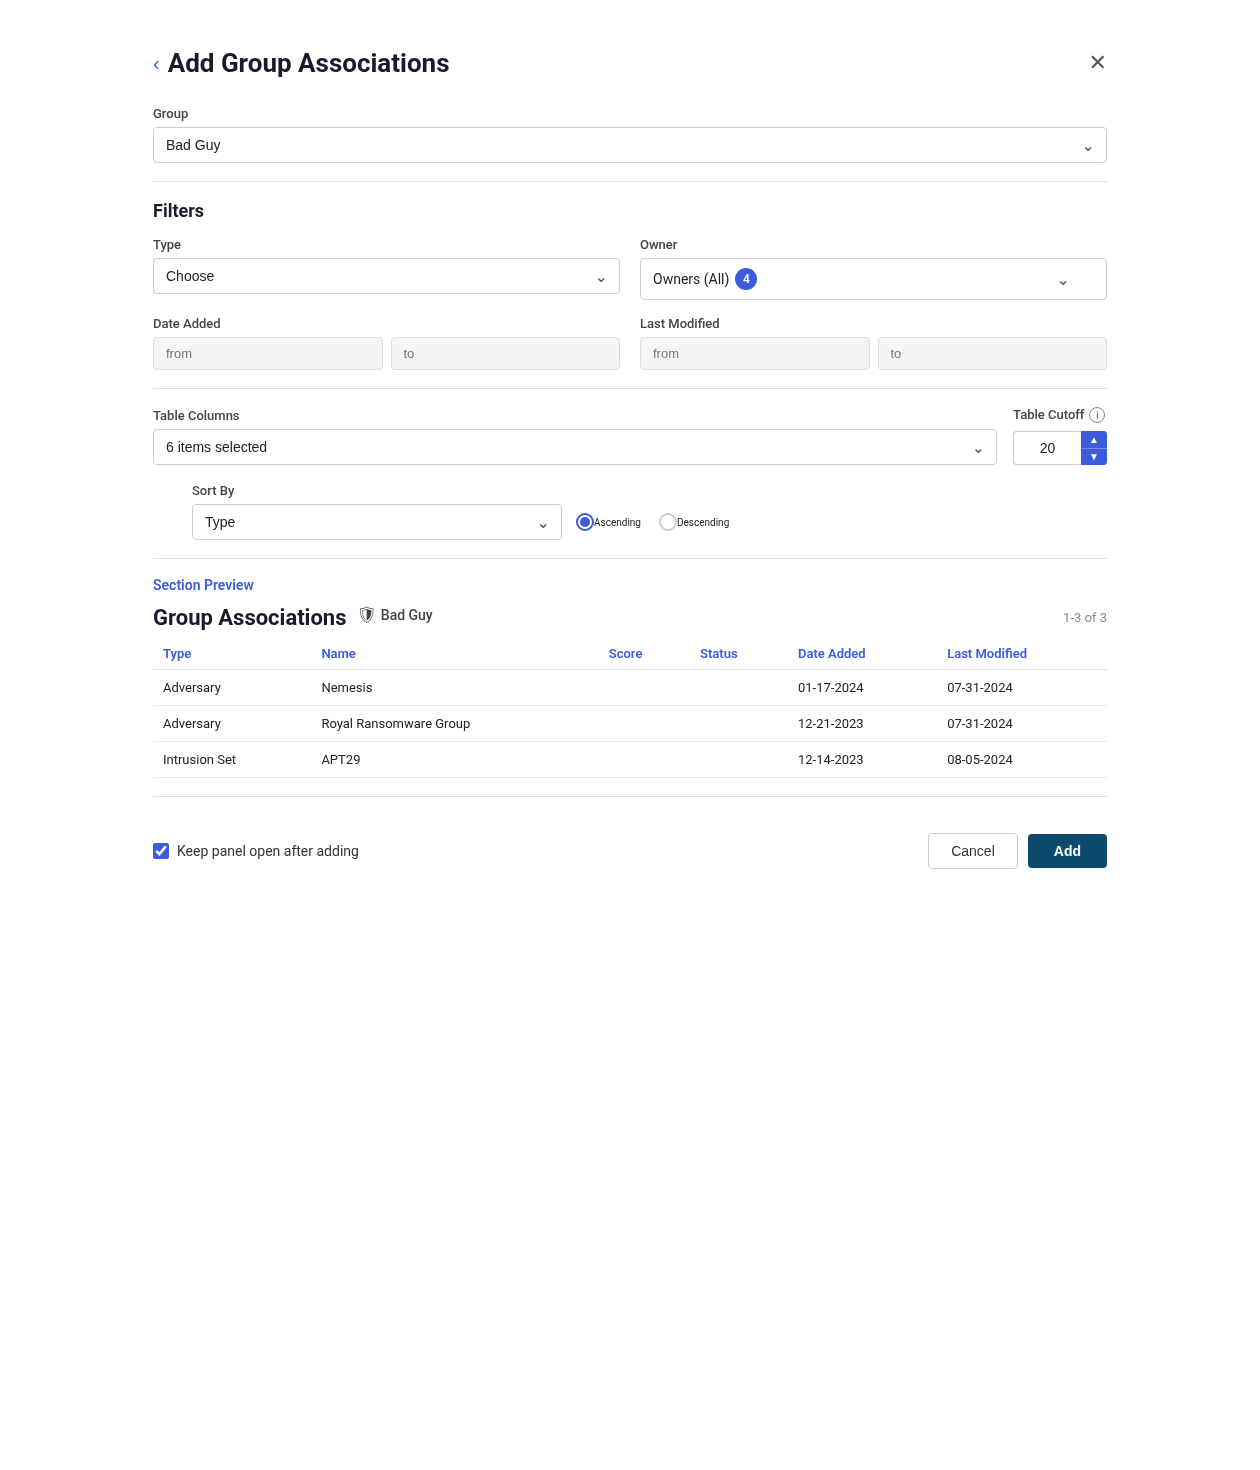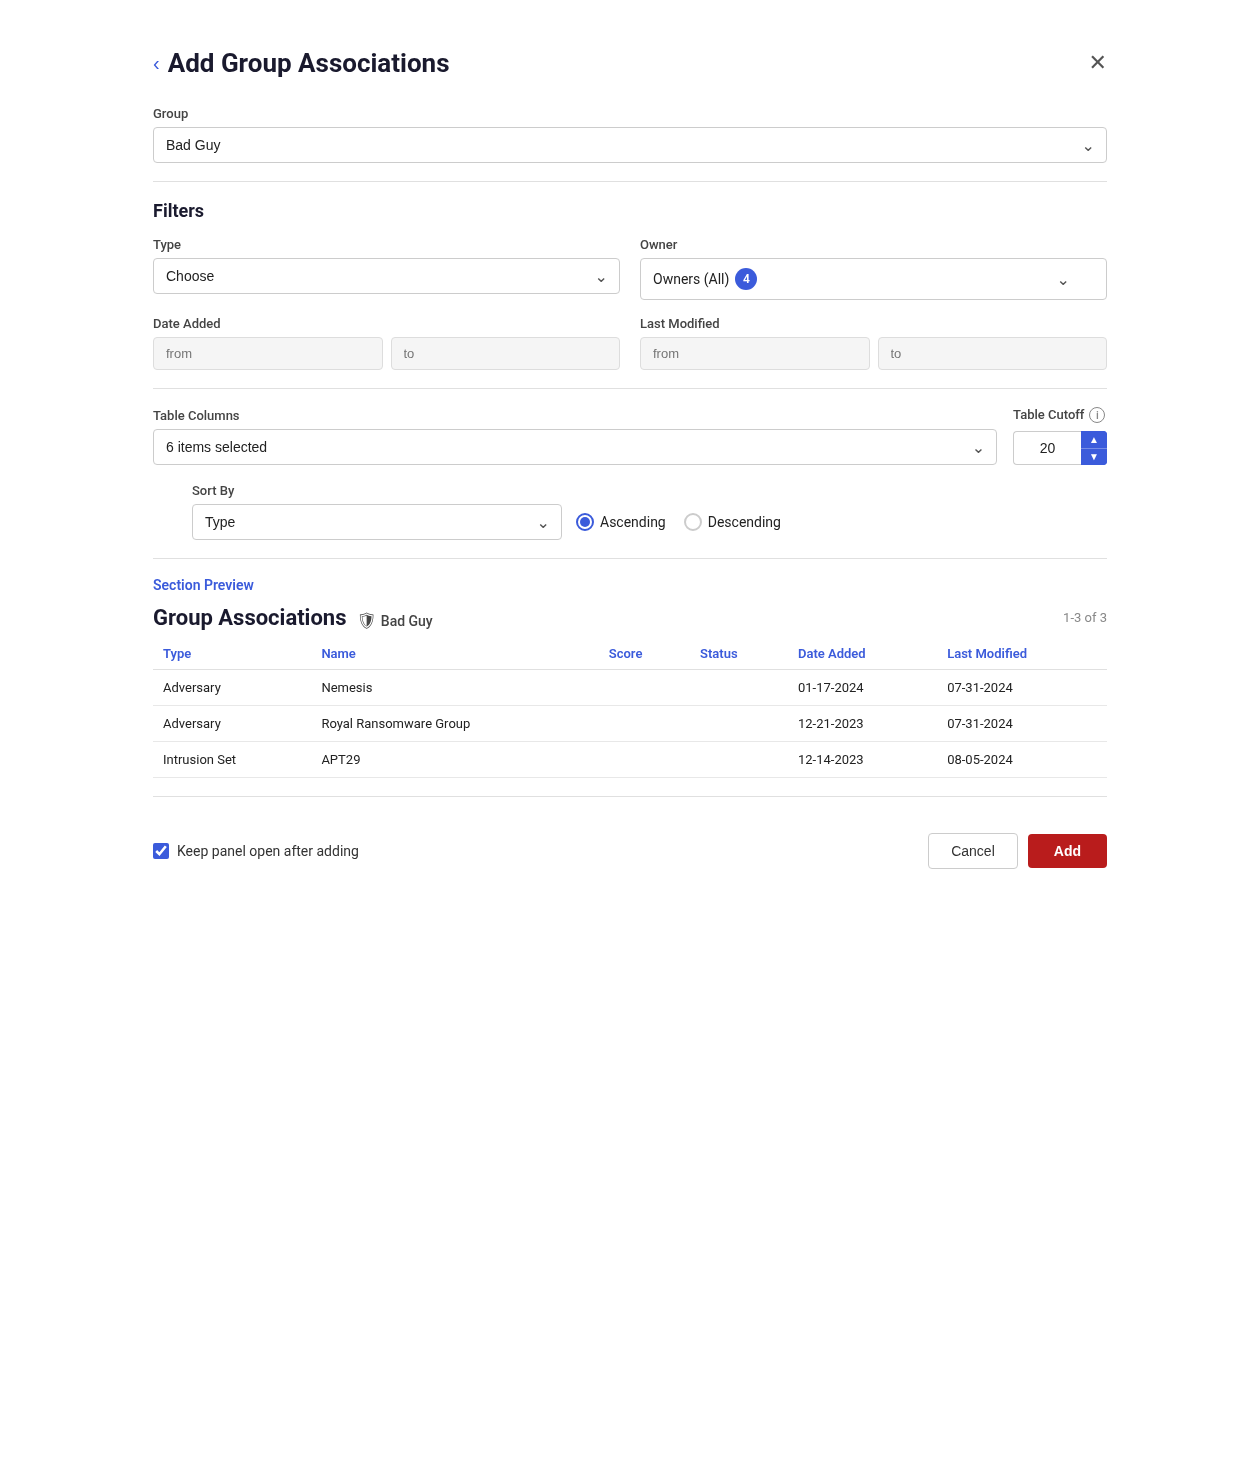--- a/index.html
+++ b/index.html
@@ -204,23 +204,22 @@
       position: relative;
     }
     .radio-group {
       display: flex;
       align-items: center;
       gap: 18px;
     }
     .radio-item {
       display: flex;
       align-items: center;
-      gap: 6px;
-      cursor: pointer;
-      font-size: 14px;
+      cursor: pointer;
+      font-size: 10px;
     }
     .radio-circle {
       width: 18px;
       height: 18px;
       border-radius: 50%;
       border: 2px solid #ccc;
       display: flex;
       align-items: center;
       justify-content: center;
     }
@@ -313,21 +312,21 @@
       border-radius: 4px;
       background: #fff;
       font-size: 14px;
       color: #333;
       cursor: pointer;
     }
     .btn-add {
       padding: 9px 26px;
       border: none;
       border-radius: 4px;
-      background: #b91c1c;
+      background: #0c4a6e;
       color: #fff;
       font-size: 14px;
       font-weight: 600;
       cursor: pointer;
       margin-left: 10px;
     }
     .btn-group {
       display: flex;
       align-items: center;
     }
@@ -454,21 +453,21 @@
         </label>
       </div>
     </div>
   </div>
 
   <hr class="divider">
 
   <div class="preview-section">
     <div class="preview-label">Section Preview</div>
     <div class="preview-header">
-      <div style="display:flex;align-items:flex-end;gap:10px;">
+      <div style="display:flex;align-items:flex-start;gap:10px;">
         <div class="preview-title">Group Associations</div>
         <div class="group-badge">
           <span class="shield-icon">🛡</span>
           <span>Bad Guy</span>
         </div>
       </div>
       <div class="count-label">1-3 of 3</div>
     </div>
     <table class="data-table">
       <thead>

